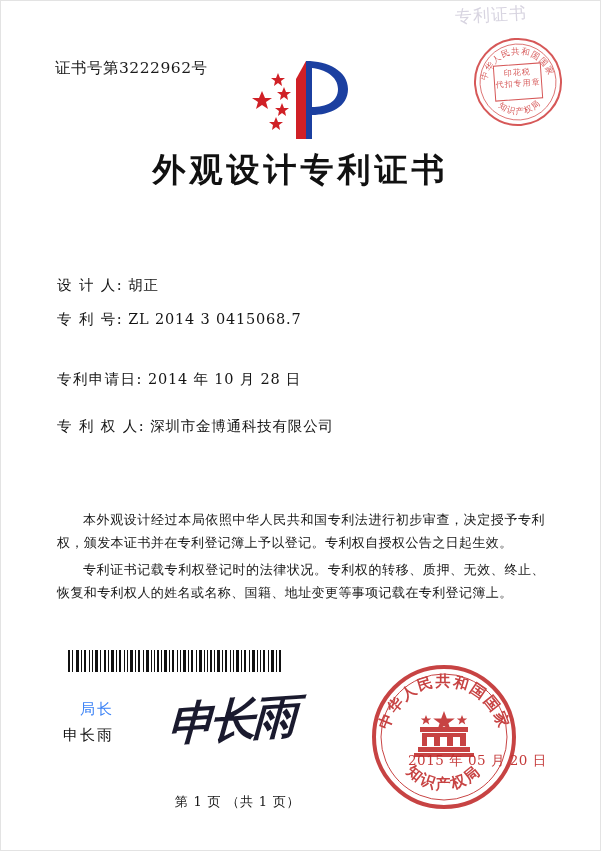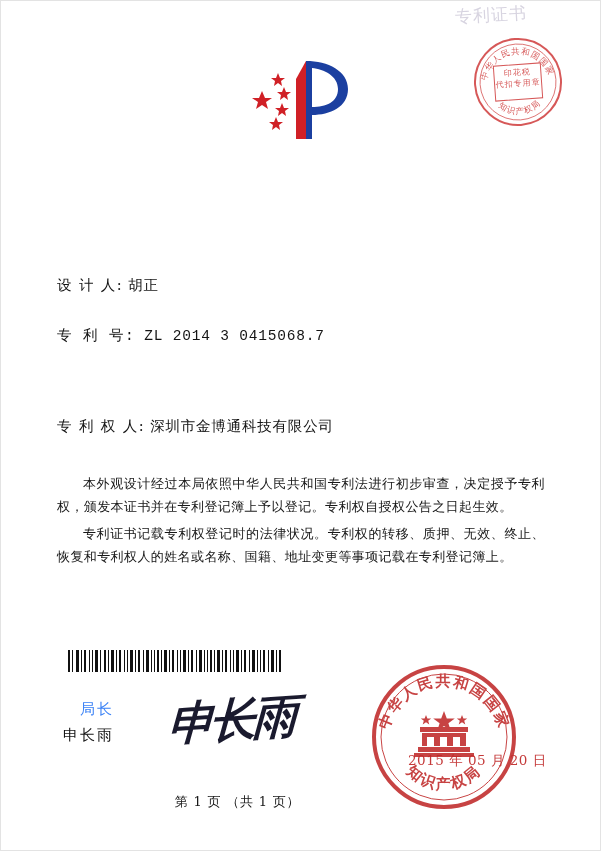--- a/index.html
+++ b/index.html
@@ -119,30 +119,30 @@
     font-family: "DejaVu Serif", "Liberation Serif", serif;
     font-size: 14.5px;
     color: #141414;
     white-space: nowrap;
     letter-spacing: .6px;
   }
   .field .lbl { letter-spacing: 1.4px; }
   .field .val { letter-spacing: .8px; }
   #f-name  { top: 232px; }
   #f-designer { top: 276px; }
-  #f-patentno { top: 326px; font-family: Liberation Mono, monospace; }
+  #f-patentno { top: 310px; }
   #f-appdate { top: 370px; }
   #f-holder { top: 417px; }
   #f-grantdate { top: 461px; }
 
   
   #body-text {
     position: absolute;
     left: 57px;
-    top: 472px;
+    top: 508px;
     width: 488px;
     font-family: "DejaVu Serif", "Liberation Serif", serif;
     font-size: 13px;
     line-height: 23px;
     color: #171717;
     text-align: justify;
     letter-spacing: .4px;
   }
   #body-text p {
     margin: 0 0 4px 0;
@@ -222,20 +222,21 @@
 </style>
 </head>
 <body>
 
 <div id="page">
 
   <div id="paper-border"></div>
 
   <div id="top-scribble">专利证书</div>
 
+  <div id="cert-number">证书号第3222962号</div>
 
   <div id="top-stamp">
     <svg class="ring-text" viewBox="0 0 84 84">
       <defs>
         <path id="tsArcTop" d="M 10,46 A 32,32 0 0 1 74,46" fill="none"></path>
         <path id="tsArcBot" d="M 12,44 A 30,30 0 0 0 72,44" fill="none"></path>
       </defs>
       <text><textPath href="#tsArcTop" startOffset="50%" text-anchor="middle">中华人民共和国国家</textPath></text>
       <text><textPath href="#tsArcBot" startOffset="50%" text-anchor="middle">知识产权局</textPath></text>
       <circle cx="42" cy="42" r="38" fill="none" stroke="#cf3b3b" stroke-width="0.8"></circle>
@@ -248,28 +249,33 @@
     <path d="M48 84 L48 24 L58 6 L58 84 Z" fill="#d02026"></path>
     <g fill="#d02026">
       <polygon points="14,36 17,43 24,43 18,47 20,54 14,50 8,54 10,47 4,43 11,43"></polygon>
       <polygon points="30,18 32,23 37,23 33,26 34,31 30,28 26,31 27,26 23,23 28,23"></polygon>
       <polygon points="36,32 38,37 43,37 39,40 40,45 36,42 32,45 33,40 29,37 34,37"></polygon>
       <polygon points="34,48 36,53 41,53 37,56 38,61 34,58 30,61 31,56 27,53 32,53"></polygon>
       <polygon points="28,62 30,67 35,67 31,70 32,75 28,72 24,75 25,70 21,67 26,67"></polygon>
     </g>
   </svg>
 
+  <div id="doc-title">外观设计专利证书</div>
 
   <div class="field" id="f-designer">
     <span class="lbl">设  计  人:</span>
     <span class="val">胡正</span>
   </div>
   <div class="field" id="f-patentno">
     <span class="lbl">专  利  号:</span>
     <span class="val">ZL 2014 3 0415068.7</span>
+  </div>
+  <div class="field" id="f-appdate">
+    <span class="lbl">专利申请日:</span>
+    <span class="val">2014 年 10 月 28 日</span>
   </div>
   <div class="field" id="f-holder">
     <span class="lbl">专  利  权  人:</span>
     <span class="val">深圳市金博通科技有限公司</span>
   </div>
 
   <div id="body-text">
     <p>本外观设计经过本局依照中华人民共和国专利法进行初步审查，决定授予专利权，颁发本证书并在专利登记簿上予以登记。专利权自授权公告之日起生效。</p>
     <p>专利证书记载专利权登记时的法律状况。专利权的转移、质押、无效、终止、恢复和专利权人的姓名或名称、国籍、地址变更等事项记载在专利登记簿上。</p>
   </div>

